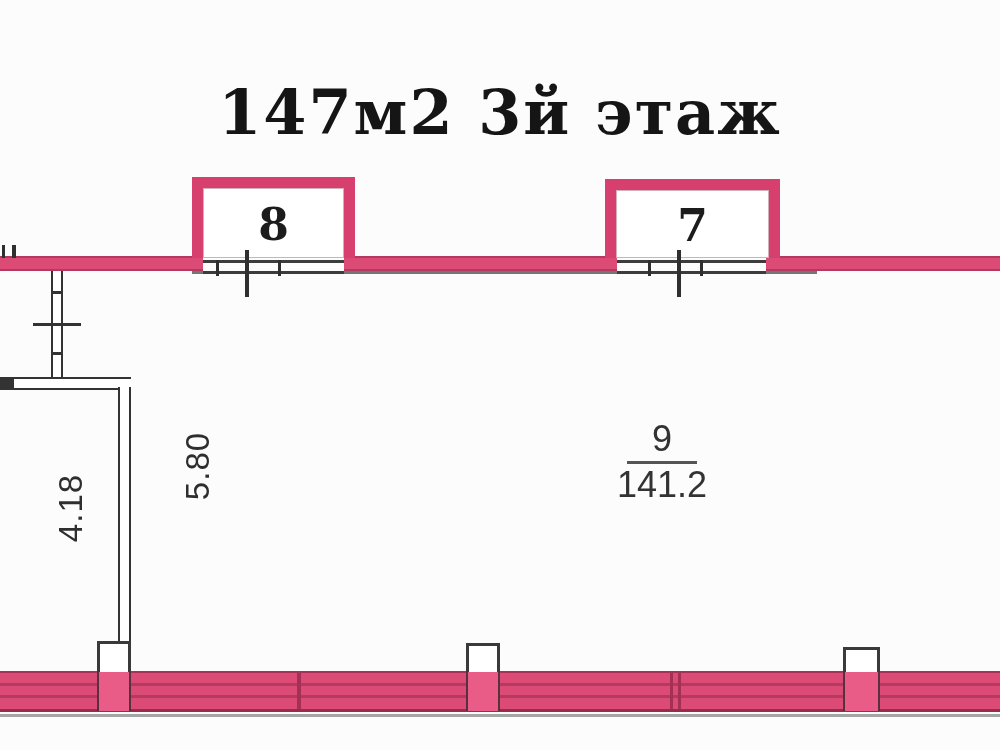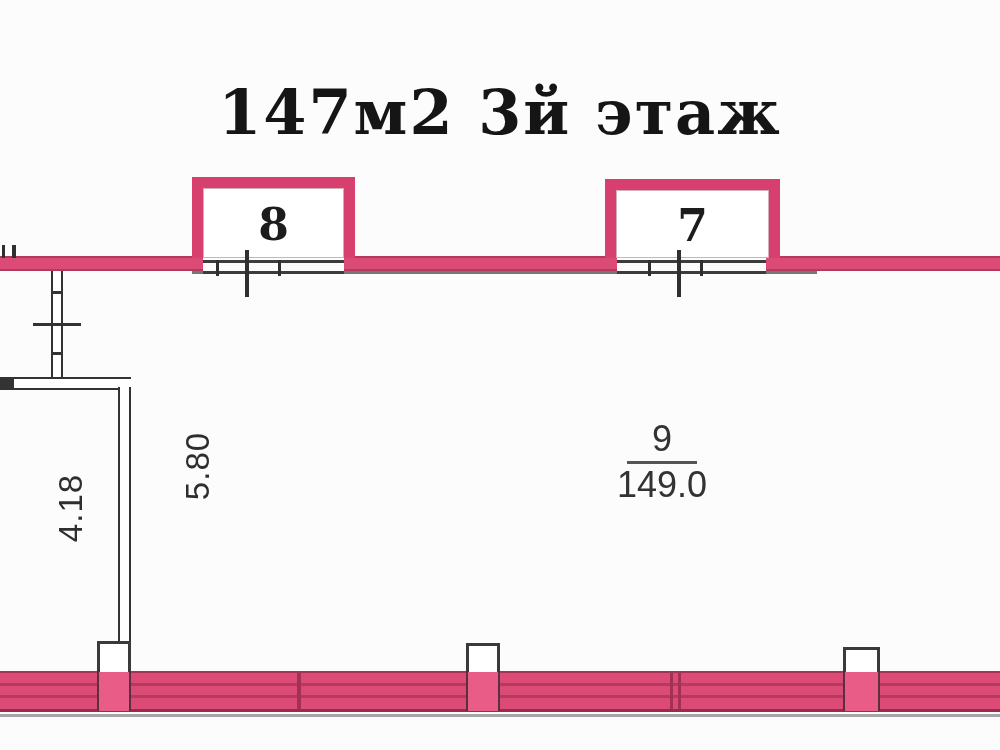--- a/index.html
+++ b/index.html
@@ -103,21 +103,21 @@
   <div class="abs bline" style="left:33px;top:323px;width:48px;height:3px;"></div>
 
   <div class="abs bwall-h" style="left:0;top:377px;width:131px;height:13px;"></div>
   <div class="abs bline" style="left:0;top:377px;width:14px;height:13px;"></div>
 
   <div class="abs bwall-v" style="left:118px;top:387px;width:13px;height:257px;"></div>
 
   <div class="abs room-label" style="left:610px;top:420px;">
     <div class="num">9</div>
     <div class="divider"></div>
-    <div class="area">149.0</div>
+    <div class="area">141.2</div>
   </div>
 
   <div class="abs dim dim-vert" style="left:137px;top:448px;">5.80</div>
   <div class="abs dim dim-vert" style="left:10px;top:490px;">4.18</div>
 
   <div class="abs bottomwall" style="left:0;top:671px;width:1000px;height:41px;">
     <div class="abs stripe" style="top:10px;"></div>
     <div class="abs stripe" style="top:22px;"></div>
     <div class="abs joint" style="left:297px;width:4px;"></div>
     <div class="abs joint" style="left:670px;width:3px;"></div>

